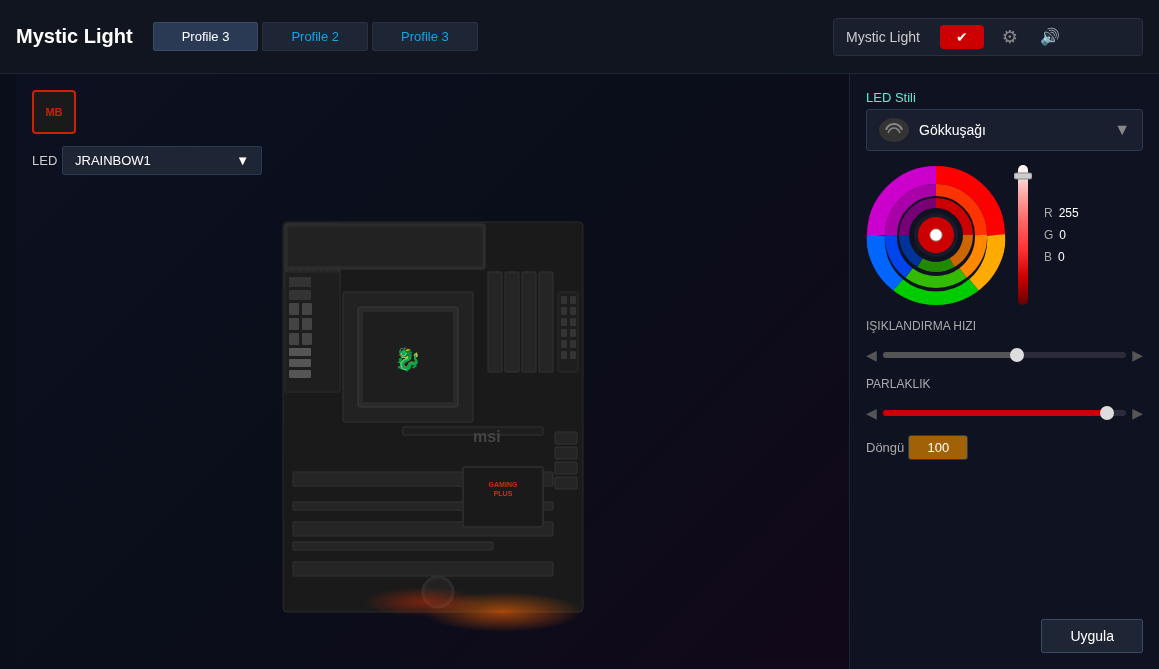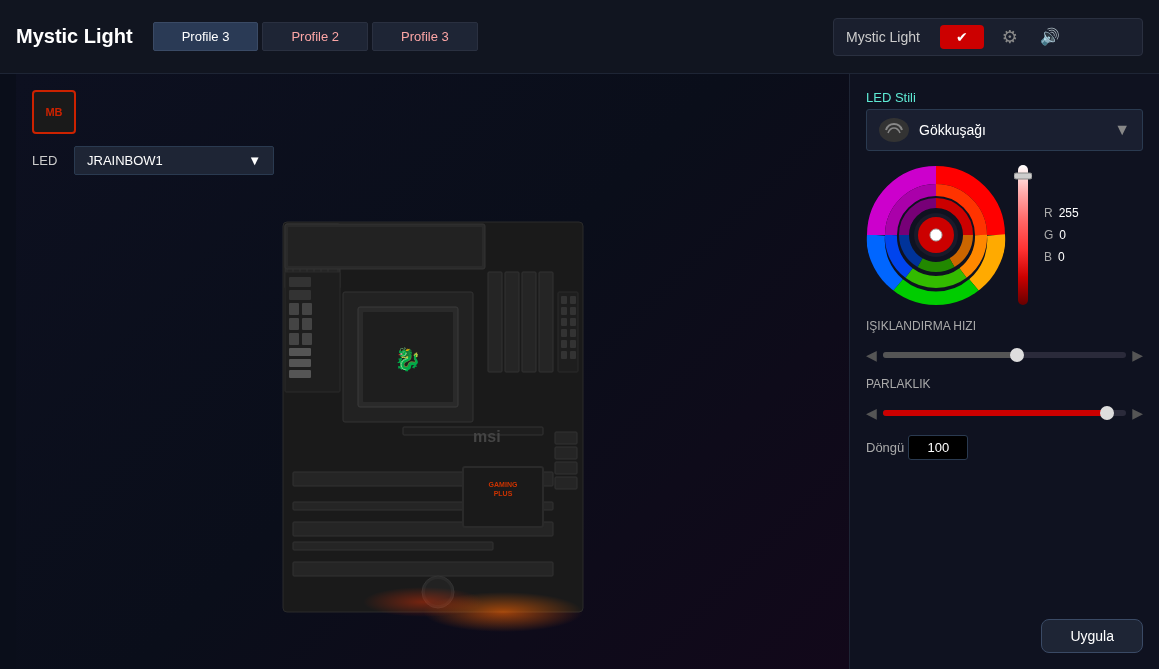--- a/index.html
+++ b/index.html
@@ -31,21 +31,21 @@
       white-space: nowrap;
     }
     .profile-tabs {
       display: flex;
       gap: 4px;
     }
     .profile-tab {
       padding: 6px 28px;
       background: #1e2535;
       border: 1px solid #2a3040;
-      color: #fca5a5;
+      color: #0ea5e9;
       cursor: pointer;
       font-size: 13px;
       border-radius: 2px;
     }
     .profile-tab.active {
       background: #2a3a55;
       color: #fff;
       border-color: #3a4a65;
     }
     .header-right {
@@ -126,21 +126,20 @@
       align-items: center;
       justify-content: center;
       font-size: 11px;
       font-weight: bold;
       color: #cc2200;
       margin-bottom: 12px;
     }
     .led-row {
       display: flex;
       align-items: center;
-      gap: 12px;
       margin-bottom: 16px;
     }
     .led-label {
       font-size: 13px;
       color: #ccc;
       min-width: 30px;
     }
     .led-dropdown {
       background: #1e2535;
       border: 1px solid #2a3a50;
@@ -300,21 +299,21 @@
     .dongu-row {
       display: flex;
       align-items: center;
       gap: 4px;
     }
     .dongu-label {
       font-size: 13px;
       color: #aaa;
     }
     .dongu-input {
-      background: #000000;
+      background: #a16207;
       border: 1px solid #2a3a50;
       color: #fff;
       padding: 4px 10px;
       font-size: 13px;
       border-radius: 3px;
       width: 60px;
       text-align: center;
     }
 
     
@@ -323,21 +322,21 @@
       display: flex;
       justify-content: flex-end;
     }
     .apply-button {
       background: #1e2535;
       border: 1px solid #3a4a65;
       color: #fff;
       padding: 8px 28px;
       font-size: 14px;
       cursor: pointer;
-      border-radius: 8px;
+      border-radius: 2px;
     }
 
     
     .cw-svg {
       border-radius: 50%;
     }
   </style>
 </head>
 <body>
 

